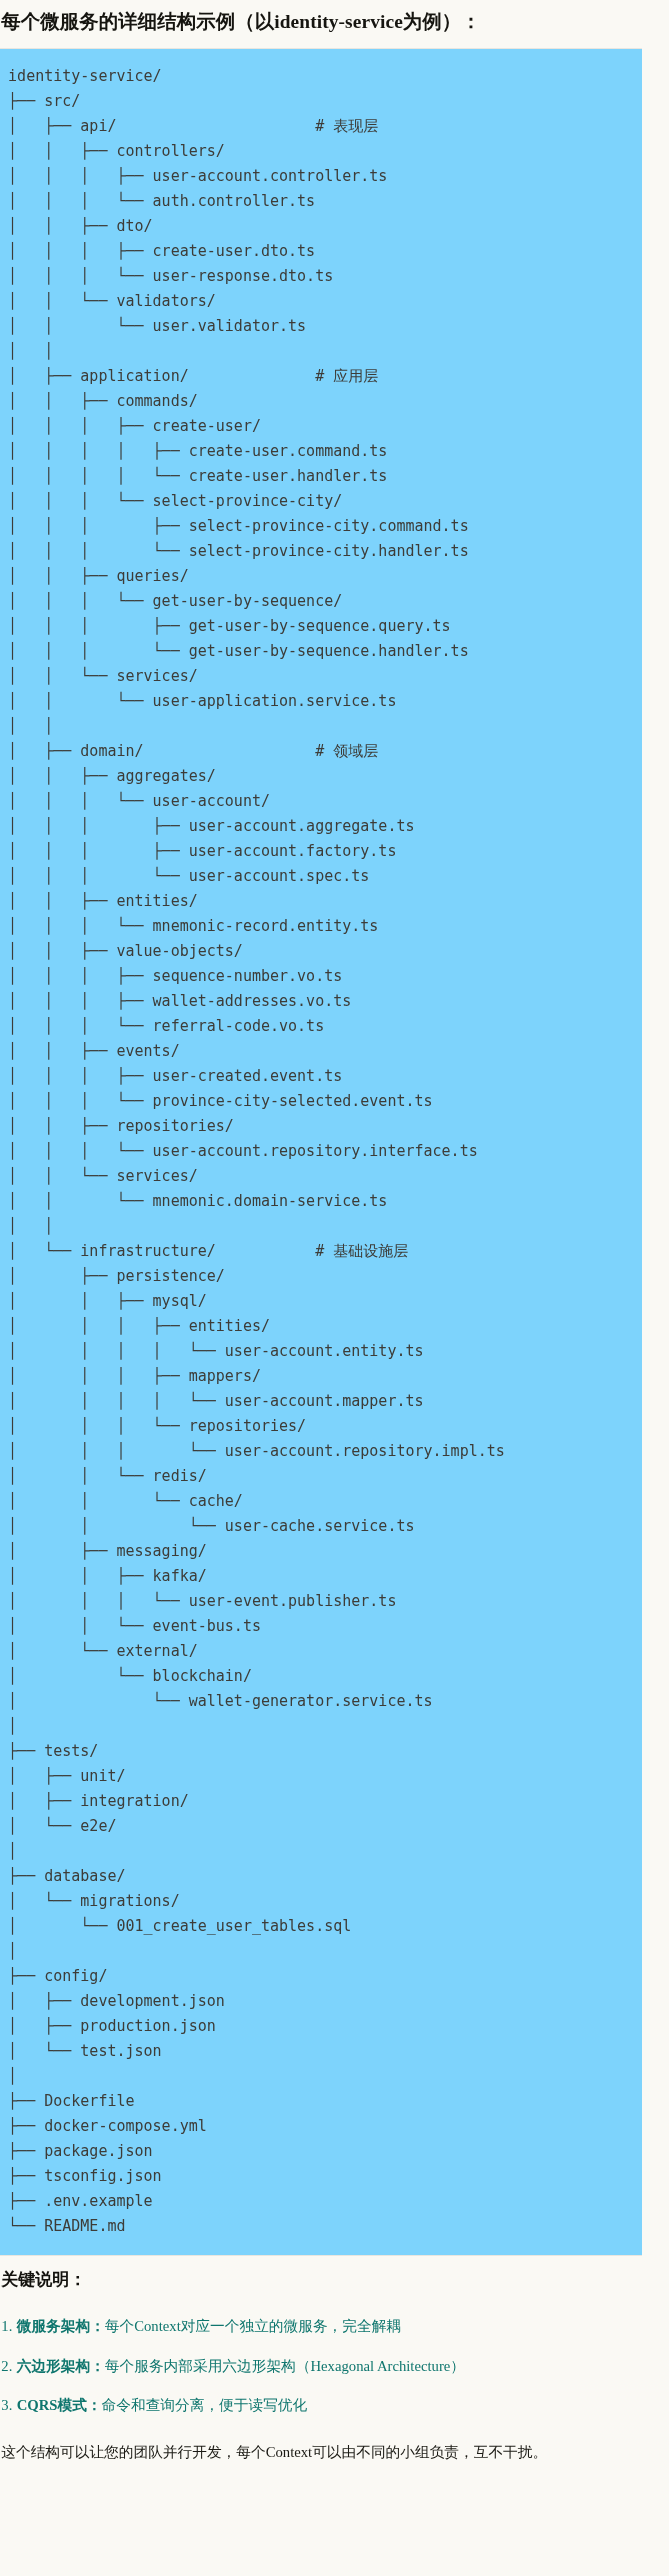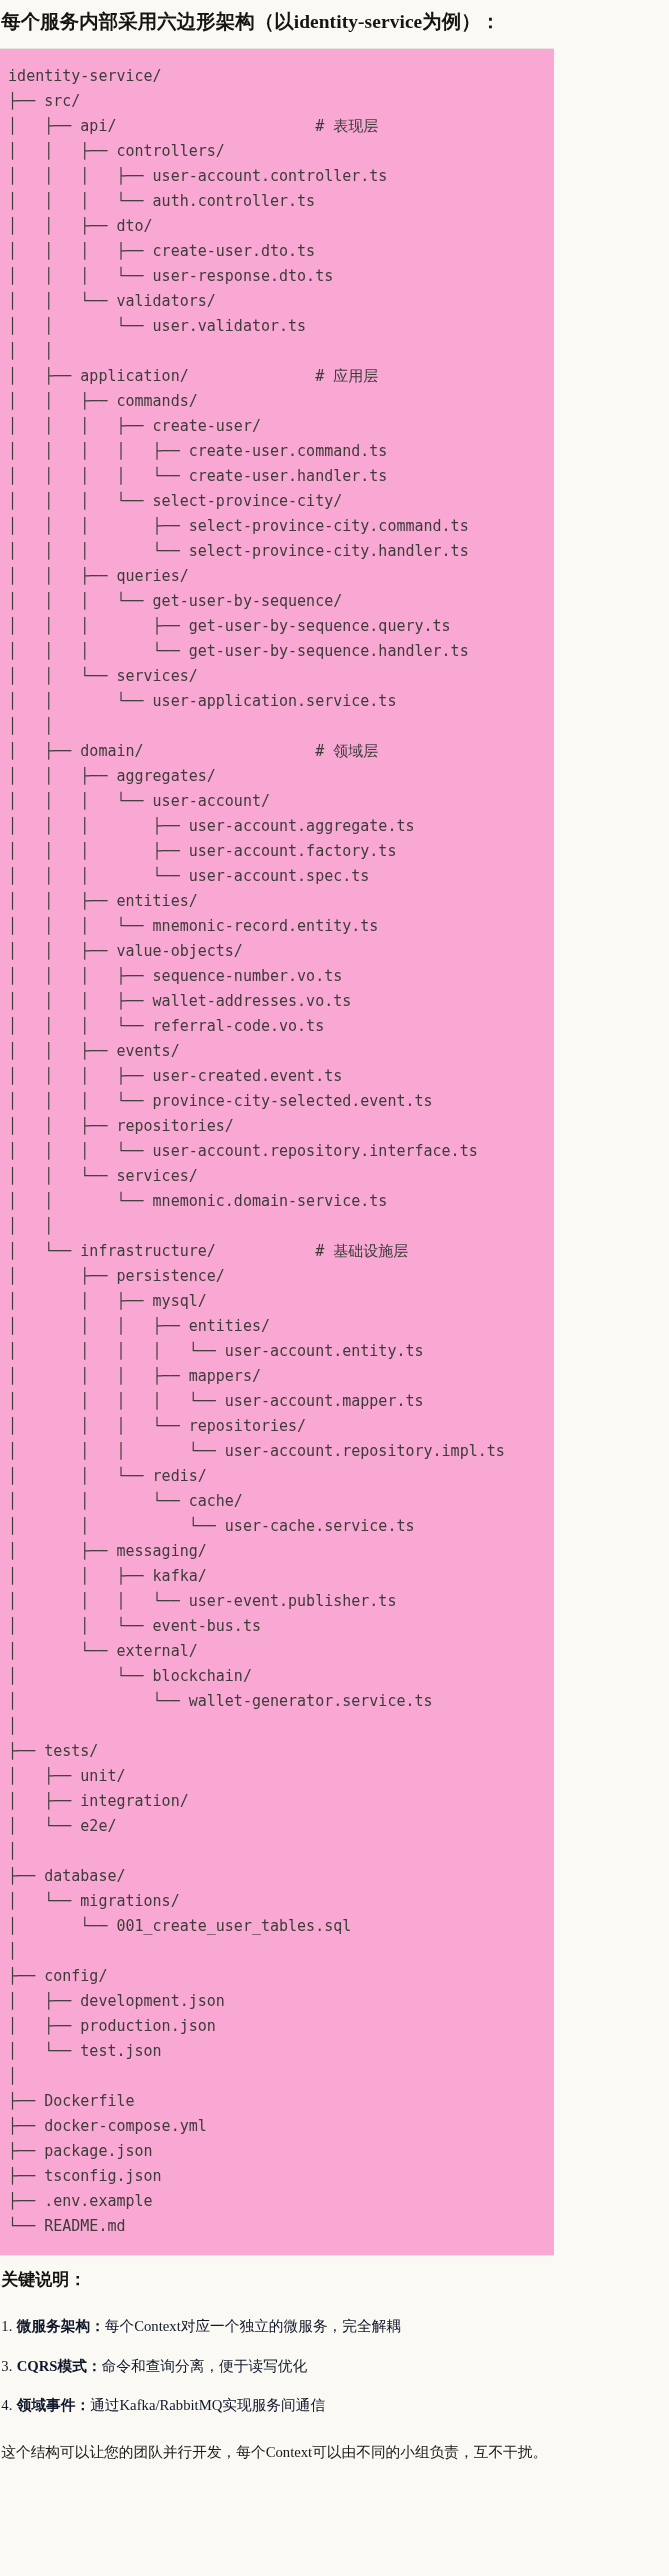--- a/index.html
+++ b/index.html
@@ -20,25 +20,25 @@
   .page-title {
     margin: 8.1px 1.3px 0 1.3px;
     font-size: 19.4px;
     line-height: 27.5px;
     font-weight: 700;
     color: #161510;
     letter-spacing: 0.1px;
   }
   .code-panel {
     margin-top: 12px;
-    background: #f9a8d4;
+    background: #7dd3fc;
     border-top: 1.3px solid #e9e6df;
     border-bottom: 1.3px solid #e9e6df;
     padding: 15.6px 5px 15.6px 8.1px;
-    width: 554px;
+    width: 642px;
   }
   .file-tree {
     margin: 0;
     font-family: "DejaVu Sans Mono", monospace;
     font-size: 15px;
     line-height: 25px;
     color: #3d3c38;
     white-space: pre;
     tab-size: 4;
   }
@@ -49,42 +49,42 @@
     margin: 12px 0 24px 0;
     font-size: 17px;
     line-height: 24px;
     font-weight: 700;
     color: #14130e;
   }
   .note-item {
     font-size: 14.7px;
     line-height: 20.6px;
     margin: 0 0 19px 0;
-    color: #0f172a;
+    color: #0f766e;
   }
   .note-number {
     display: inline-block;
     margin-right: 4.4px;
   }
   .note-label {
     font-weight: 700;
   }
   .closing-paragraph {
     margin: 26px 0 0 0;
     font-size: 14.7px;
     line-height: 20.6px;
     color: #1b1a14;
   }
 </style>
 </head>
 <body>
 
 <div class="page">
 
-  <h3 class="page-title">每个服务内部采用六边形架构（以identity-service为例）：</h3>
+  <h3 class="page-title">每个微服务的详细结构示例（以identity-service为例）：</h3>
 
   <div class="code-panel">
     <pre class="file-tree">identity-service/
 ├── src/
 │   ├── api/                      # 表现层
 │   │   ├── controllers/
 │   │   │   ├── user-account.controller.ts
 │   │   │   └── auth.controller.ts
 │   │   ├── dto/
 │   │   │   ├── create-user.dto.ts
@@ -170,28 +170,28 @@
   </div>
 
   <div class="notes">
 
     <h4 class="notes-heading">关键说明：</h4>
 
     <div class="note-item">
       <span class="note-number">1.</span><span class="note-label">微服务架构：</span><span class="note-text">每个Context对应一个独立的微服务，完全解耦</span>
     </div>
 
+    <div class="note-item">
+      <span class="note-number">2.</span><span class="note-label">六边形架构：</span><span class="note-text">每个服务内部采用六边形架构（Hexagonal Architecture）</span>
+    </div>
 
     <div class="note-item">
       <span class="note-number">3.</span><span class="note-label">CQRS模式：</span><span class="note-text">命令和查询分离，便于读写优化</span>
     </div>
 
-    <div class="note-item">
-      <span class="note-number">4.</span><span class="note-label">领域事件：</span><span class="note-text">通过Kafka/RabbitMQ实现服务间通信</span>
-    </div>
 
 
 
     <p class="closing-paragraph">这个结构可以让您的团队并行开发，每个Context可以由不同的小组负责，互不干扰。</p>
 
   </div>
 
 </div>
 
 

